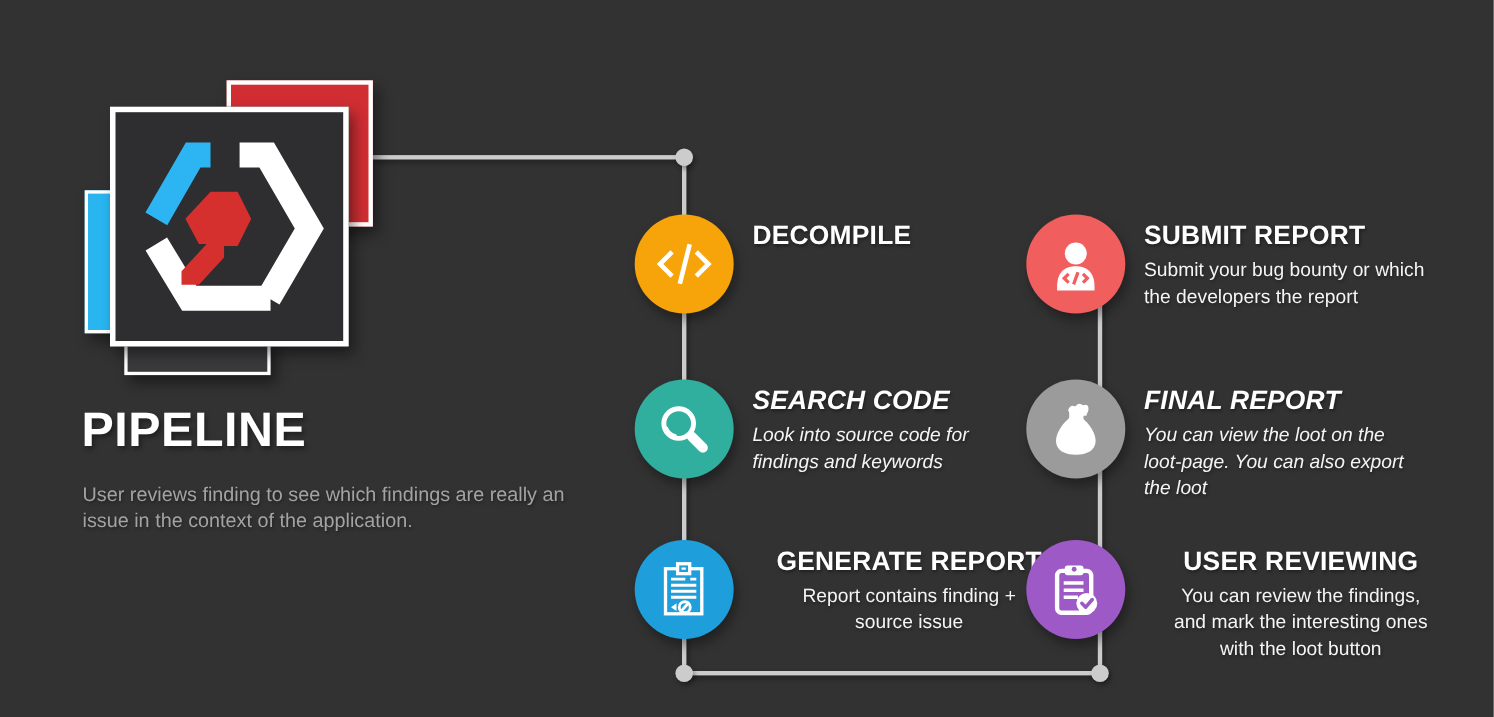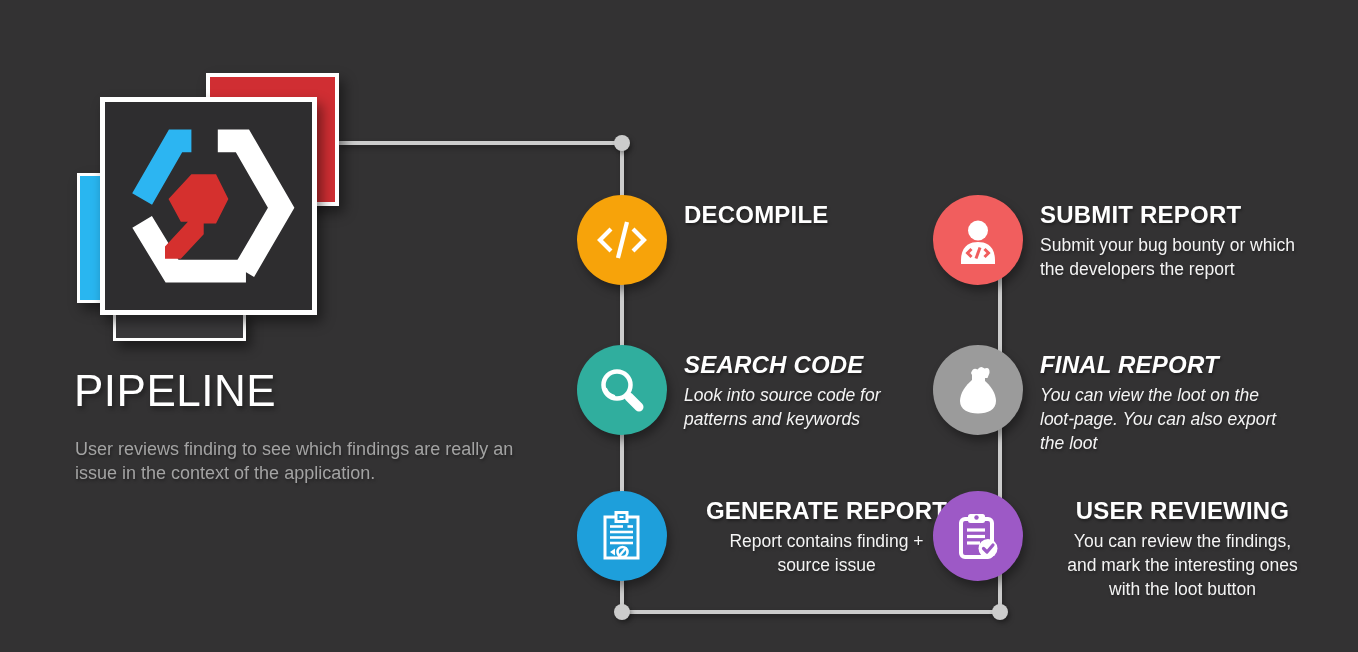--- a/index.html
+++ b/index.html
@@ -24,21 +24,21 @@
   
   .line { position: absolute; background: #cccccc; box-shadow: 2px 3px 5px rgba(0,0,0,0.35); z-index: 0; }
   .line.h { height: 4px; }
   .line.v { width: 4px; }
   .dot { position: absolute; width: 16px; height: 16px; border-radius: 50%;
          background: #cccccc; box-shadow: 2px 3px 5px rgba(0,0,0,0.35); z-index: 1; }
 
   
   .title {
     position: absolute; left: 74px; top: 366px;
-    font-size: 44px; font-weight: normal; color: #ffffff; letter-spacing: 0.5px;
+    font-size: 44px; font-weight: bold; color: #ffffff; letter-spacing: 0.5px;
     text-shadow: 2px 3px 5px rgba(0,0,0,0.4);
   }
   .subtitle {
     position: absolute; left: 75px; top: 438px; width: 470px;
     font-size: 18px; line-height: 1.32; color: #a3a3a3; white-space: pre-line;
     text-shadow: 1px 2px 3px rgba(0,0,0,0.35);
   }
 
   
   .step { position: absolute; display: flex; align-items: flex-start; z-index: 2; }
@@ -115,21 +115,21 @@
     <div class="circle" style="background-color: rgb(48, 174, 158); color: rgb(48, 174, 158);">
       <svg viewBox="0 0 52 52">
         <circle cx="21" cy="21" r="13.5" fill="none" stroke="#ffffff" stroke-width="4.5"></circle>
         <path d="M 10,25 A 12,12 0 0 0 18,32" fill="none" stroke="#ffffff" stroke-width="2.5" stroke-linecap="round"></path>
         <line x1="33" y1="33" x2="43" y2="43" stroke="#ffffff" stroke-width="9" stroke-linecap="round"></line>
       </svg>
     </div>
     <div class="step-text">
       <div class="step-title">SEARCH CODE</div>
       <div class="step-desc">Look into source code for
-patterns and keywords</div>
+findings and keywords</div>
     </div>
   </div>
 
   <div class="step col-left row-3">
     <div class="circle" style="background-color: rgb(30, 159, 219); color: rgb(30, 159, 219);">
       <svg viewBox="0 0 52 52">
         <rect x="9" y="7" width="33" height="41" fill="none" stroke="#ffffff" stroke-width="3"></rect>
         <rect x="20" y="2.5" width="11" height="9" fill="currentColor" stroke="#ffffff" stroke-width="3"></rect>
         <line x1="23.5" y1="7" x2="27.5" y2="7" stroke="#ffffff" stroke-width="2"></line>
         <line x1="14" y1="16.5" x2="27" y2="16.5" stroke="#ffffff" stroke-width="2.6"></line>

